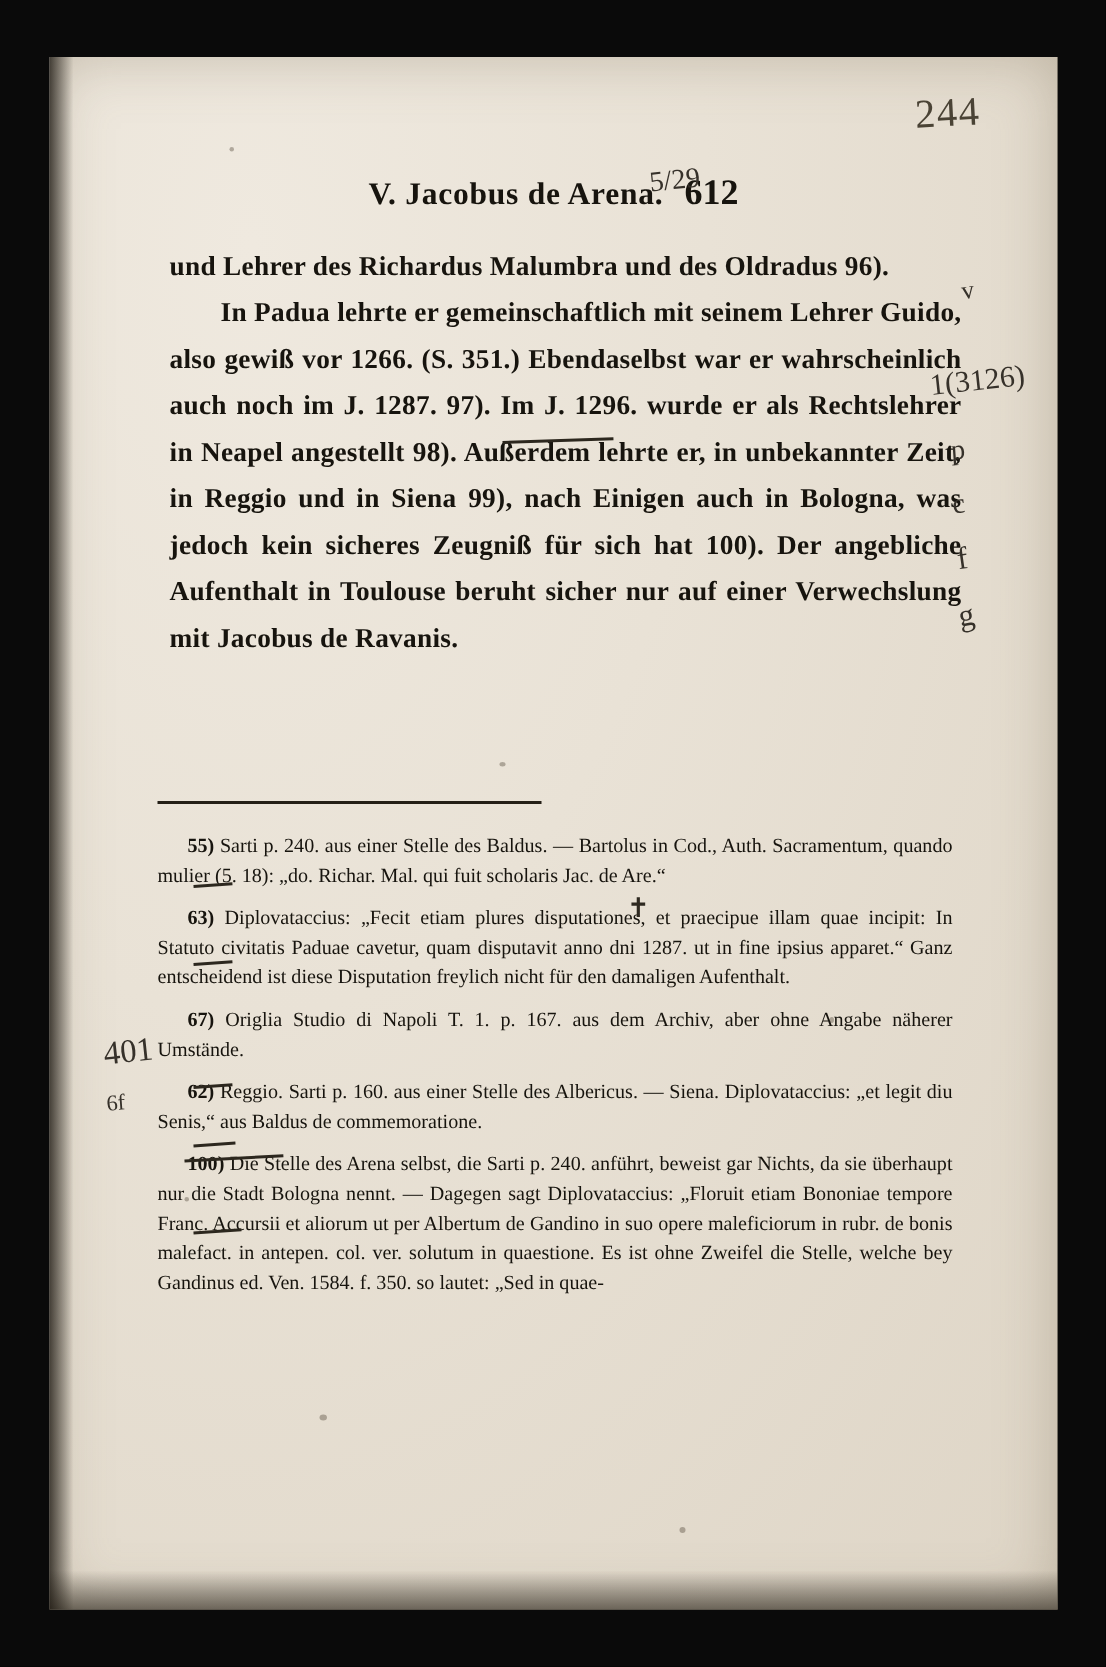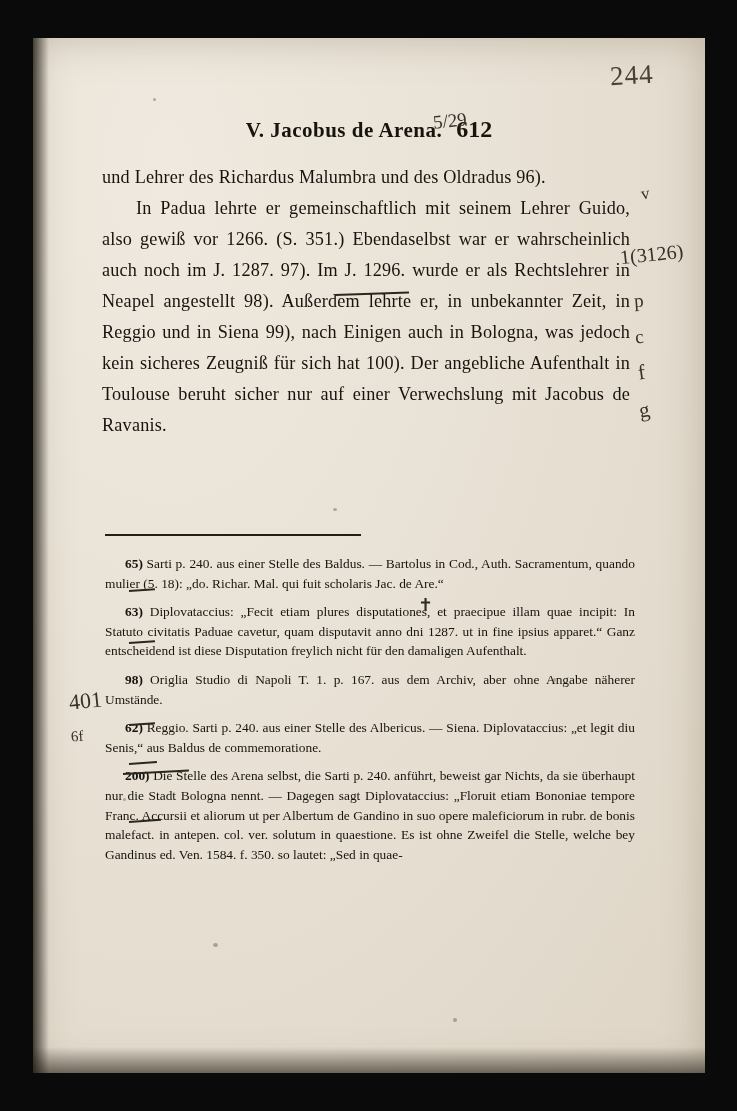--- a/index.html
+++ b/index.html
@@ -92,29 +92,29 @@
     left: 400px;
     top: 72px;
     font-size: 19px;
     color: #3b352a;
     transform: rotate(-6deg);
     font-family: "Liberation Serif", serif;
   }
 
   .body {
     position: absolute;
-    left: 69px;
+    left: 80px;
     width: 528px;
     top: 124px;
     color: #17140e;
     font-family: "Liberation Serif", serif;
     font-size: 18.2px;
     line-height: 31px;
     text-align: justify;
-    font-weight: normal;
+    font-weight: bold;
     letter-spacing: 0.2px;
   }
   .body p { margin: 0; }
   .body .indent { text-indent: 34px; }
 
   .rule {
     position: absolute;
     left: 72px;
     top: 496px;
     width: 256px;
@@ -189,37 +189,37 @@
 
     <div class="body">
       <p>und Lehrer des Richardus Malumbra und des Oldradus 96).</p>
       <p class="indent">In Padua lehrte er gemeinschaftlich mit seinem Lehrer Guido, also gewiß vor 1266. (S. 351.) Ebendaselbst war er wahrscheinlich auch noch im J. 1287. 97). Im J. 1296. wurde er als Rechtslehrer in Neapel angestellt 98). Außerdem lehrte er, in unbekannter Zeit, in Reggio und in Siena 99), nach Einigen auch in Bologna, was jedoch kein sicheres Zeugniß für sich hat 100). Der angebliche Aufenthalt in Toulouse beruht sicher nur auf einer Verwechslung mit Jacobus de Ravanis.</p>
     </div>
 
     <div class="rule"></div>
 
     <div class="notes">
       <p>
-        <span class="gothic">65)</span>
+        <span class="gothic">55)</span>
         <span>Sarti p. 240. aus einer Stelle des Baldus. — Bartolus in Cod., Auth. Sacramentum, quando mulier (5. 18): „do. Richar. Mal. qui fuit scholaris Jac. de Are.“</span>
       </p>
       <p>
         <span class="gothic">63)</span>
         <span>Diplovataccius: „Fecit etiam plures disputationes, et praecipue illam quae incipit: In Statuto civitatis Paduae cavetur, quam disputavit anno dni 1287. ut in fine ipsius apparet.“ Ganz entscheidend ist diese Disputation freylich nicht für den damaligen Aufenthalt.</span>
       </p>
       <p>
-        <span class="gothic">98)</span>
+        <span class="gothic">67)</span>
         <span>Origlia Studio di Napoli T. 1. p. 167. aus dem Archiv, aber ohne Angabe näherer Umstände.</span>
       </p>
       <p>
         <span class="gothic">62)</span>
-        <span>Reggio. Sarti p. 240. aus einer Stelle des Albericus. — Siena. Diplovataccius: „et legit diu Senis,“ aus Baldus de commemoratione.</span>
-      </p>
-      <p>
-        <span class="gothic">200)</span>
+        <span>Reggio. Sarti p. 160. aus einer Stelle des Albericus. — Siena. Diplovataccius: „et legit diu Senis,“ aus Baldus de commemoratione.</span>
+      </p>
+      <p>
+        <span class="gothic">100)</span>
         <span>Die Stelle des Arena selbst, die Sarti p. 240. anführt, beweist gar Nichts, da sie überhaupt nur die Stadt Bologna nennt. — Dagegen sagt Diplovataccius: „Floruit etiam Bononiae tempore Franc. Accursii et aliorum ut per Albertum de Gandino in suo opere maleficiorum in rubr. de bonis malefact. in antepen. col. ver. solutum in quaestione. Es ist ohne Zweifel die Stelle, welche bey Gandinus ed. Ven. 1584. f. 350. so lautet: „Sed in quae-</span>
       </p>
     </div>
 
     <div class="marg m-r1">v</div>
     <div class="marg m-r2">1(3126)</div>
     <div class="marg m-r3">p</div>
     <div class="marg m-r4">c</div>
     <div class="marg m-r5">f</div>
     <div class="marg m-r6">g</div>

